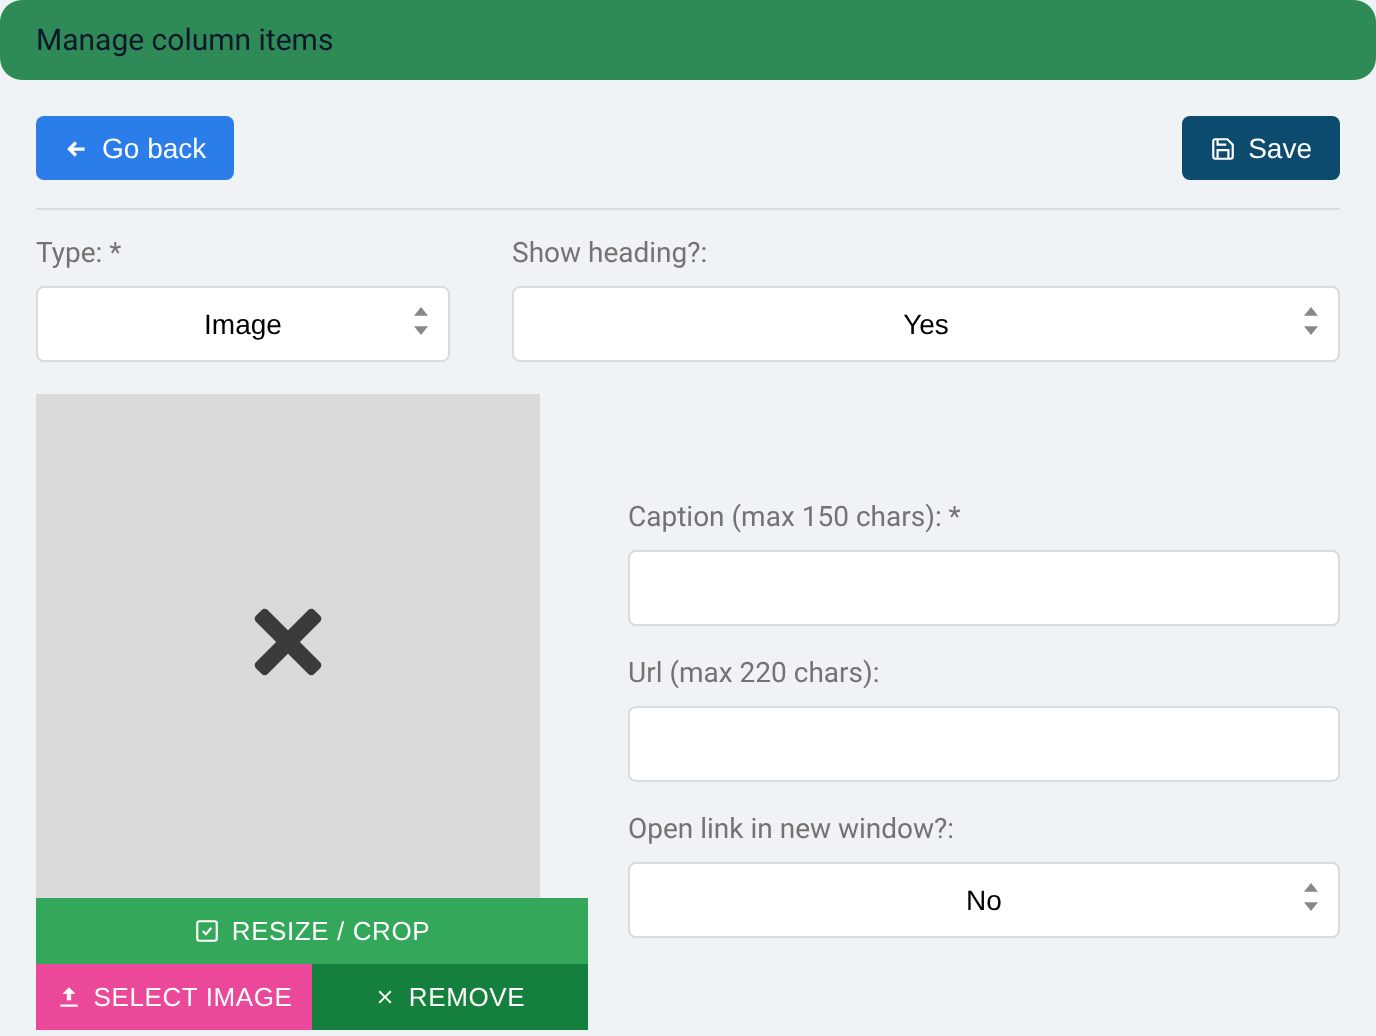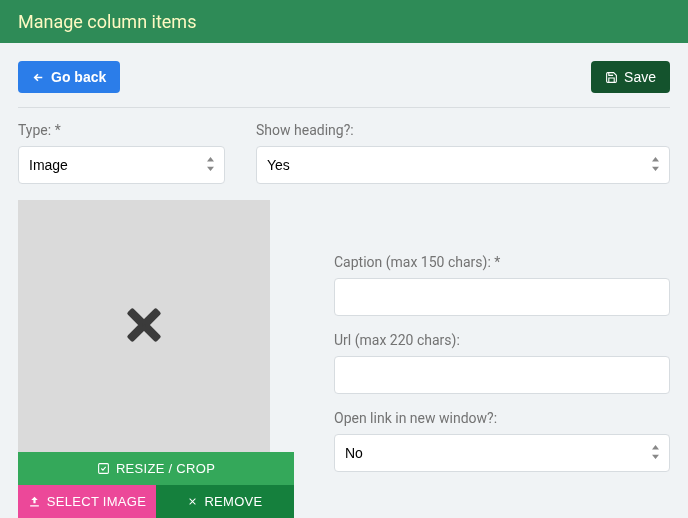--- a/index.html
+++ b/index.html
@@ -1,44 +1,44 @@
 <!DOCTYPE html>
 <html><head>
 <meta charset="utf-8">
 <style>
 * { box-sizing: border-box; margin: 0; padding: 0; }
 body { font-family: -apple-system, BlinkMacSystemFont, "Segoe UI", Roboto, Arial, sans-serif; background: #f0f3f5; width: 688px; height: 518px; overflow: hidden; font-size: 14px; color: #3a3a3a; }
-.header { background: #2e8b57; color: #fef9c3; padding: 11px 18px; font-size: 18px; font-weight: 400; }
+.header { background: #2e8b57; color: #0f172a; padding: 11px 18px; font-size: 15px; font-weight: 400; border-radius: 11px; }
 .toolbar { padding: 18px 18px 14px; display: flex; justify-content: space-between; }
 .btn { border: none; border-radius: 4px; padding: 8px 14px; font-size: 14px; cursor: pointer; display: inline-flex; align-items: center; gap: 6px; color: #fff; }
-.btn-blue { background: #2b7de9; font-weight: bold; }
-.btn-green { background: #14532d; }
+.btn-blue { background: #2b7de9; }
+.btn-green { background: #0c4a6e; }
 .hr { border: none; border-top: 1px solid #d9dde0; margin: 0 18px; }
 .form-body { padding: 14px 18px 0; }
 .row-top { display: flex; gap: 16px; margin-bottom: 16px; }
 .col-type { width: 207px; }
 .col-heading { width: 207px; }
 .col-show { flex: 1; margin-left: 15px; }
 .label { font-size: 14px; color: #737373; margin-bottom: 8px; display: block; }
 .input, .select { width: 100%; height: 38px; border: 1px solid #d7dce0; border-radius: 4px; padding: 0 10px; font-size: 14px; background: #fff; }
-.select { appearance: none; background-image: none; position: relative; }
+.select { appearance: none; background-image: none; position: relative; text-align: center; }
 .select-wrap { position: relative; }
 .select-caret { position: absolute; right: 10px; top: 50%; transform: translateY(-50%); pointer-events: none; color: #888; font-size: 10px; line-height: 1; }
 .row-main { display: flex; gap: 20px; }
 .imgcol { width: 276px; }
 .preview { width: 252px; height: 252px; background: #dadada; display: flex; align-items: center; justify-content: center; }
 .preview svg { width: 50px; height: 50px; }
 .action-bar { display: flex; flex-direction: column; }
 .btn-wide { width: 100%; border: none; color: #fff; font-size: 13px; padding: 9px 0; cursor: pointer; display: flex; align-items: center; justify-content: center; gap: 6px; letter-spacing: 0.3px; }
 .btn-resize { background: #34a85a; }
 .btn-row2 { display: flex; }
 .btn-select { background: #ec4899; flex: 1; }
 .btn-remove { background: #15803d; flex: 1; }
 .rightcol { flex: 1; padding-top: 54px; }
-.field-block { margin-bottom: 16px; margin-left: 20px; }
+.field-block { margin-bottom: 16px; }
 .icon { display: inline-flex; }
 </style>
 </head>
 <body>
 
 <div class="header">
   <span>Manage column items</span>
 </div>
 
 <div class="toolbar">

